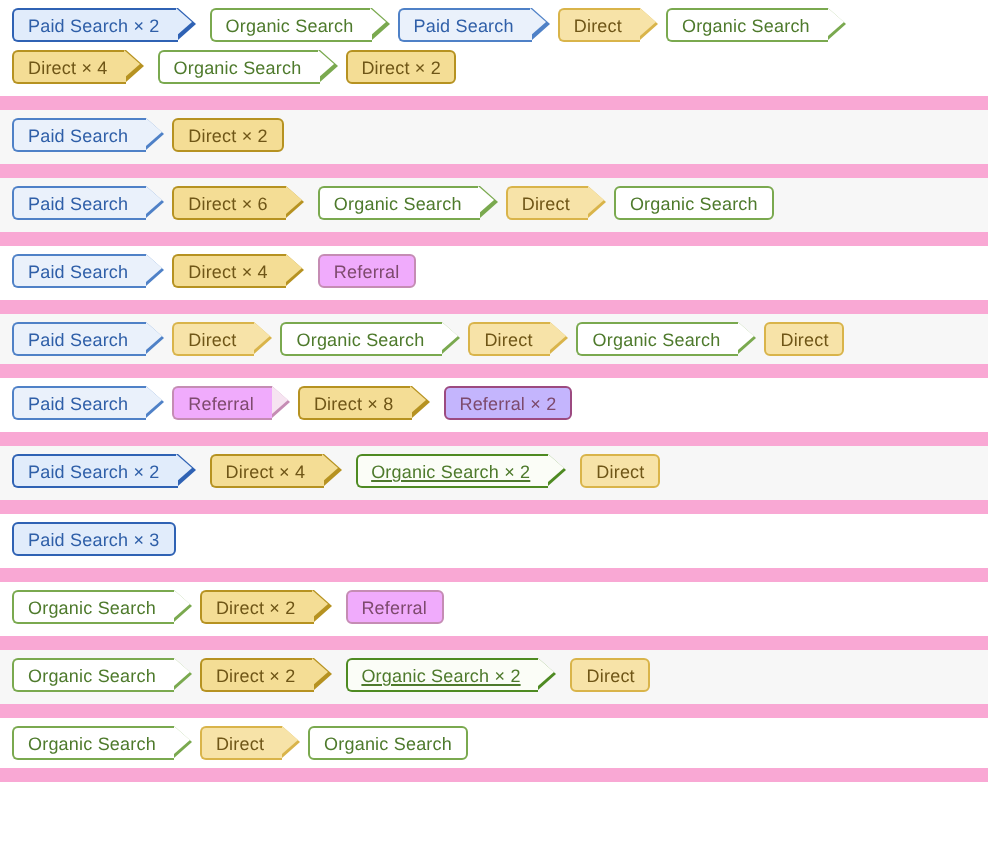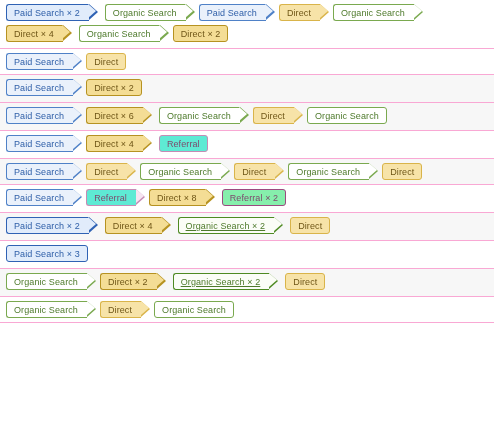--- a/index.html
+++ b/index.html
@@ -7,21 +7,21 @@
     width:494px;height:423px;overflow:hidden;
     background:#ffffff;
     font-family:"Liberation Sans","DejaVu Sans",sans-serif;
   }
   #paths{width:494px;}
 
   .path-row{
     position:relative;
     box-sizing:border-box;
     padding:3px 0 3px 6px;
-    border-bottom:1px solid #f9a8d4;
+    border-bottom:7px solid #f9a8d4;
     background:#ffffff;
     min-height:21px;
   }
   .path-row.alt{background:#f7f7f7;}
 
   .seq{
     display:block;
     line-height:0;
     white-space:normal;
   }
@@ -112,36 +112,33 @@
   .c-direct{border-color:#d9b44a;background:#f7e3a8;color:#6f5617;}
   .c-direct.arrow:before{border-left-color:#d9b44a;}
   .c-direct.arrow:after{border-left-color:#f7e3a8;}
   .c-direct .plate{border-color:#d9b44a;background:#f7e3a8;}
   .c-direct.bold{border-color:#b69221;background:#f4dd95;}
   .c-direct.bold.arrow:before{border-left-color:#b69221;}
   .c-direct.bold.arrow:after{border-left-color:#f4dd95;}
   .c-direct.bold .plate{border-color:#b69221;background:#f4dd95;}
 
   
-  .c-referral{border-color:#c58cb4;background:#5eead4;color:#7d4a6d;}
+  .c-referral{border-color:#c58cb4;background:#f0abfc;color:#7d4a6d;}
   .c-referral.arrow:before{border-left-color:#c58cb4;}
   .c-referral.arrow:after{border-left-color:#f6e4f1;}
   .c-referral .plate{border-color:#c58cb4;background:#f6e4f1;}
-  .c-referral.bold{border-color:#9c4a80;background:#86efac;}
+  .c-referral.bold{border-color:#9c4a80;background:#c4b5fd;}
   .c-referral.bold .plate{border-color:#9c4a80;background:#f3ddec;}
 </style>
 </head>
 <body>
 
 <div id="paths">
     <div class="path-row">
       <span class="seq"><span class="step c-paid arrow stacked bold"><span class="plate p2"></span><span class="plate"></span><span class="lbl">Paid Search × 2</span></span><span class="step c-organic arrow"><span class="lbl">Organic Search</span></span><span class="step c-paid arrow"><span class="lbl">Paid Search</span></span><span class="step c-direct arrow"><span class="lbl">Direct</span></span><span class="step c-organic arrow"><span class="lbl">Organic Search</span></span><span class="step c-direct arrow stacked bold"><span class="plate p2"></span><span class="plate"></span><span class="lbl">Direct × 4</span></span><span class="step c-organic arrow"><span class="lbl">Organic Search</span></span><span class="step c-direct stacked bold"><span class="plate p2"></span><span class="plate"></span><span class="lbl">Direct × 2</span></span></span>
-    </div>
-    <div class="path-row">
-      <span class="seq"><span class="step c-paid arrow"><span class="lbl">Paid Search</span></span><span class="step c-direct"><span class="lbl">Direct</span></span></span>
     </div>
     <div class="path-row alt">
       <span class="seq"><span class="step c-paid arrow"><span class="lbl">Paid Search</span></span><span class="step c-direct stacked bold"><span class="plate p2"></span><span class="plate"></span><span class="lbl">Direct × 2</span></span></span>
     </div>
     <div class="path-row alt">
       <span class="seq"><span class="step c-paid arrow"><span class="lbl">Paid Search</span></span><span class="step c-direct arrow stacked bold"><span class="plate p2"></span><span class="plate"></span><span class="lbl">Direct × 6</span></span><span class="step c-organic arrow"><span class="lbl">Organic Search</span></span><span class="step c-direct arrow"><span class="lbl">Direct</span></span><span class="step c-organic"><span class="lbl">Organic Search</span></span></span>
     </div>
     <div class="path-row">
       <span class="seq"><span class="step c-paid arrow"><span class="lbl">Paid Search</span></span><span class="step c-direct arrow stacked bold"><span class="plate p2"></span><span class="plate"></span><span class="lbl">Direct × 4</span></span><span class="step c-referral"><span class="lbl">Referral</span></span></span>
     </div>
@@ -150,19 +147,22 @@
     </div>
     <div class="path-row">
       <span class="seq"><span class="step c-paid arrow"><span class="lbl">Paid Search</span></span><span class="step c-referral arrow"><span class="lbl">Referral</span></span><span class="step c-direct arrow stacked bold"><span class="plate p2"></span><span class="plate"></span><span class="lbl">Direct × 8</span></span><span class="step c-referral stacked bold"><span class="plate p2"></span><span class="plate"></span><span class="lbl">Referral × 2</span></span></span>
     </div>
     <div class="path-row alt">
       <span class="seq"><span class="step c-paid arrow stacked bold"><span class="plate p2"></span><span class="plate"></span><span class="lbl">Paid Search × 2</span></span><span class="step c-direct arrow stacked bold"><span class="plate p2"></span><span class="plate"></span><span class="lbl">Direct × 4</span></span><span class="step c-organic arrow stacked bold"><span class="plate p2"></span><span class="plate"></span><span class="lbl">Organic Search × 2</span></span><span class="step c-direct"><span class="lbl">Direct</span></span></span>
     </div>
     <div class="path-row">
       <span class="seq"><span class="step c-paid stacked bold"><span class="plate p2"></span><span class="plate"></span><span class="lbl">Paid Search × 3</span></span></span>
     </div>
+    <div class="path-row">
+      <span class="seq"><span class="step c-organic arrow"><span class="lbl">Organic Search</span></span><span class="step c-direct arrow stacked bold"><span class="plate p2"></span><span class="plate"></span><span class="lbl">Direct × 2</span></span><span class="step c-referral"><span class="lbl">Referral</span></span></span>
+    </div>
     <div class="path-row alt">
       <span class="seq"><span class="step c-organic arrow"><span class="lbl">Organic Search</span></span><span class="step c-direct arrow stacked bold"><span class="plate p2"></span><span class="plate"></span><span class="lbl">Direct × 2</span></span><span class="step c-organic arrow stacked bold"><span class="plate p2"></span><span class="plate"></span><span class="lbl">Organic Search × 2</span></span><span class="step c-direct"><span class="lbl">Direct</span></span></span>
     </div>
     <div class="path-row">
       <span class="seq"><span class="step c-organic arrow"><span class="lbl">Organic Search</span></span><span class="step c-direct arrow"><span class="lbl">Direct</span></span><span class="step c-organic"><span class="lbl">Organic Search</span></span></span>
     </div>
   </div>
 
 </body></html>

